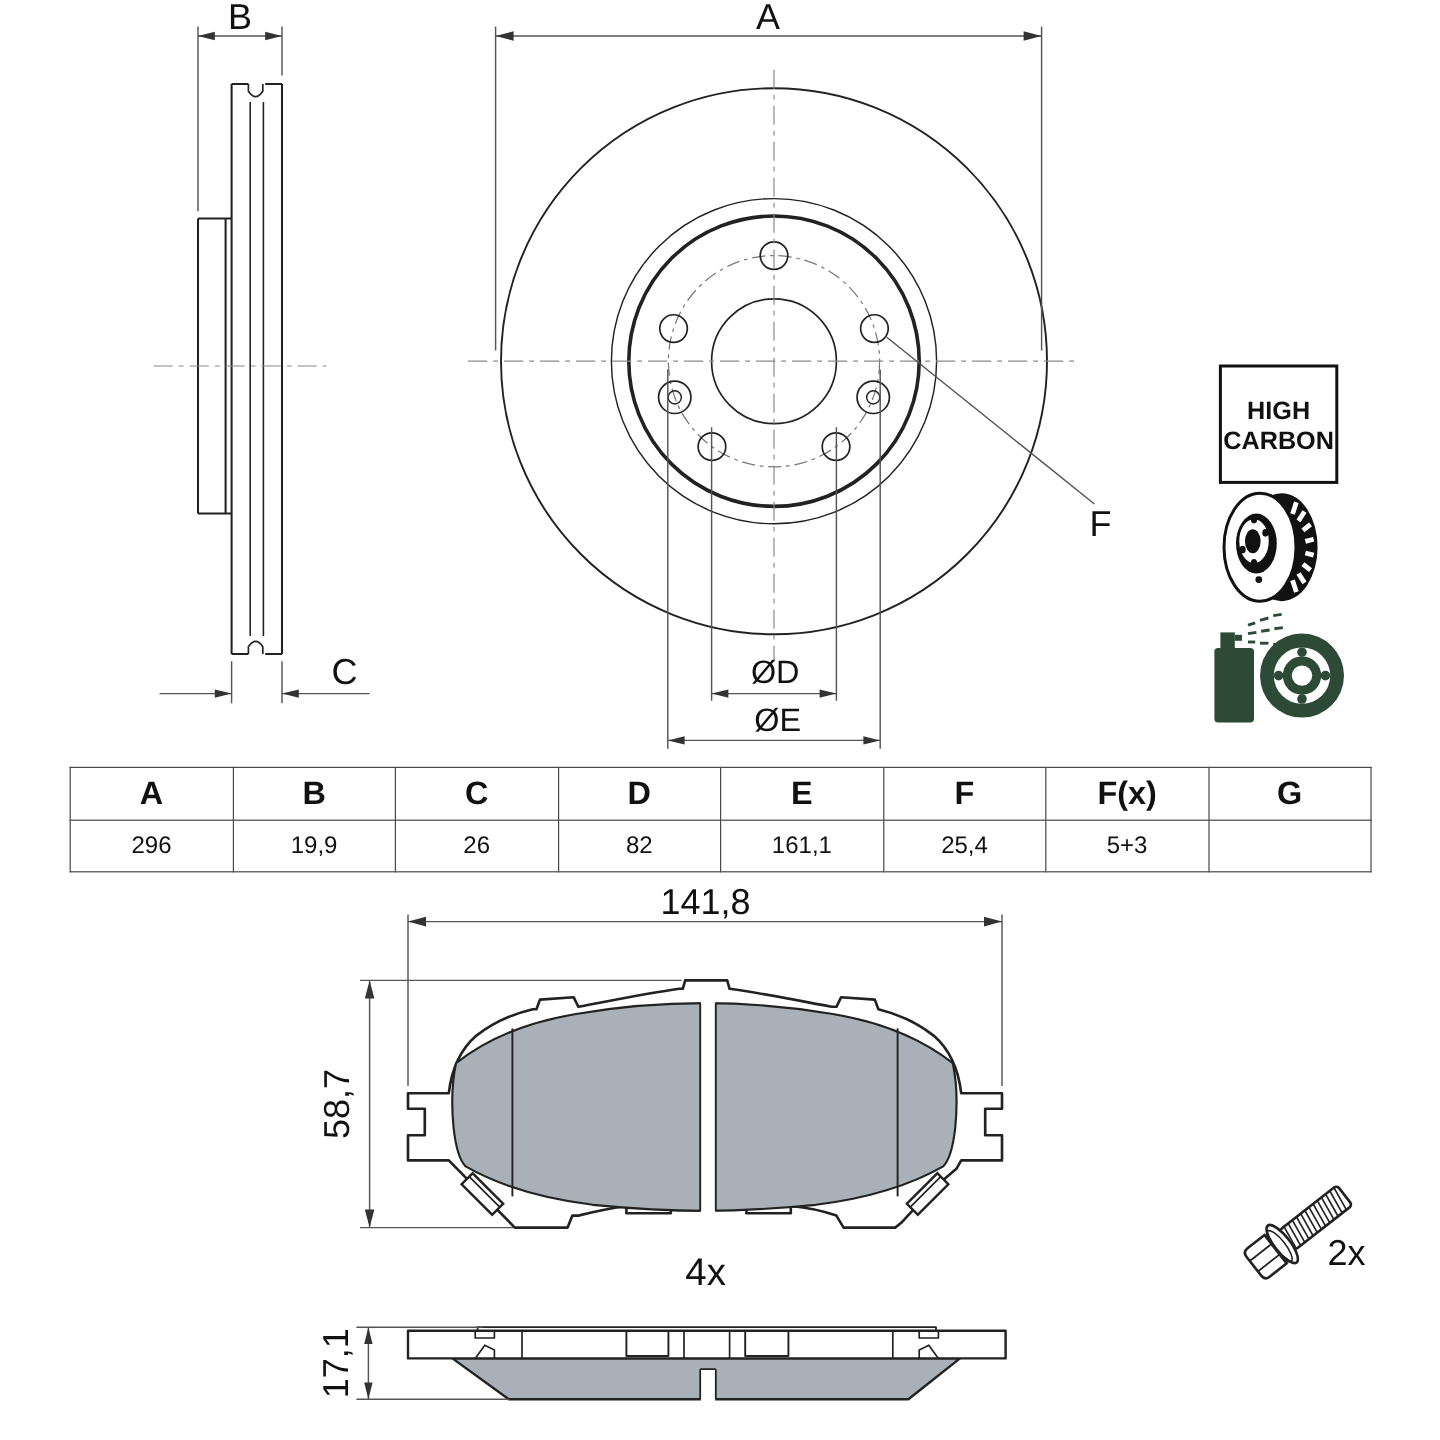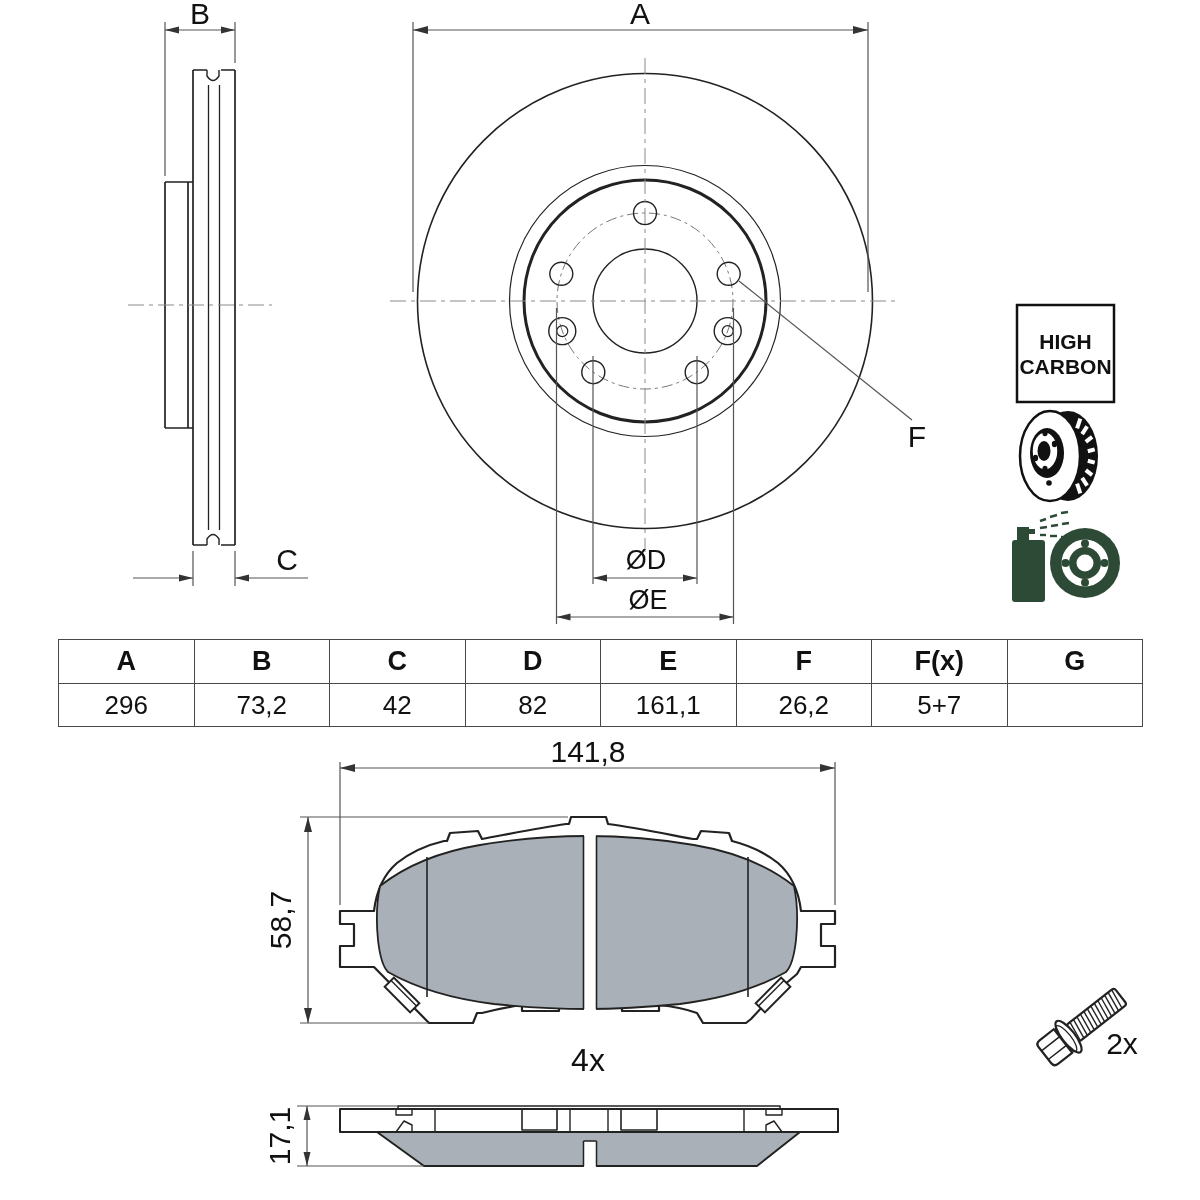--- a/index.html
+++ b/index.html
@@ -7,21 +7,21 @@
   .stage{position:absolute;left:0;top:0;width:1200px;height:1200px;}
   svg text{font-family:"Liberation Sans",sans-serif;fill:#111;}
   .dimlabel{font-size:30px;}
   .dimlabel-sm{font-size:27px;}
   .qtylabel{font-size:30px;}
   .hc-text{font-size:21px;font-weight:bold;}
   
   .spec-table{position:absolute;left:58px;top:639px;width:1085px;border-collapse:collapse;table-layout:fixed;background:#fff;}
   .spec-table td{border:1.5px solid #484848;text-align:center;vertical-align:middle;padding:0;}
   .spec-table tr.hdr td{height:43px;font-weight:bold;font-size:27px;}
-  .spec-table tr.val td{height:42px;font-size:26px;}
+  .spec-table tr.val td{height:42px;font-size:20px;}
 </style>
 </head>
 <body>
 
 <div class="stage">
 <svg width="1200" height="1200" viewBox="0 0 1200 1200">
 
   <g stroke="#222" stroke-width="1.7" fill="none" stroke-linejoin="round">
 
     <path d="M193,70 H207 M221,70 H235 M235,70 V545 M193,70 V545 M193,545 H207 M221,545 H235"></path>
@@ -293,23 +293,23 @@
       <td>B</td>
       <td>C</td>
       <td>D</td>
       <td>E</td>
       <td>F</td>
       <td>F(x)</td>
       <td>G</td>
     </tr>
     <tr class="val">
       <td>296</td>
-      <td>73,2</td>
-      <td>42</td>
+      <td>19,9</td>
+      <td>26</td>
       <td>82</td>
       <td>161,1</td>
-      <td>26,2</td>
-      <td>5+7</td>
+      <td>25,4</td>
+      <td>5+3</td>
       <td></td>
     </tr>
   </tbody>
 </table>
 </div>
 
 </body></html>

